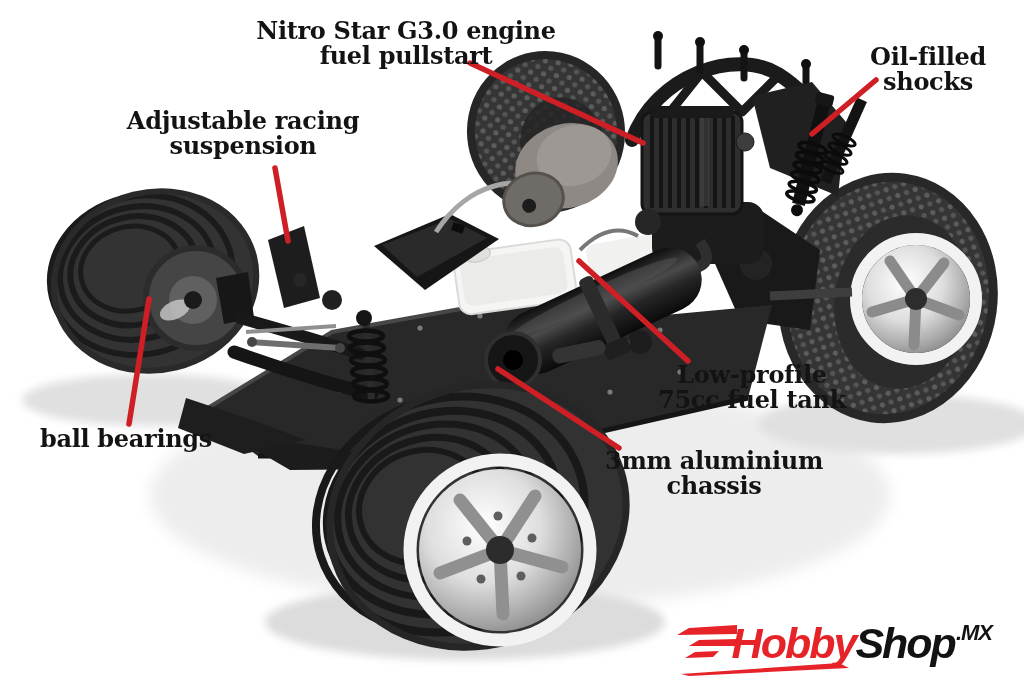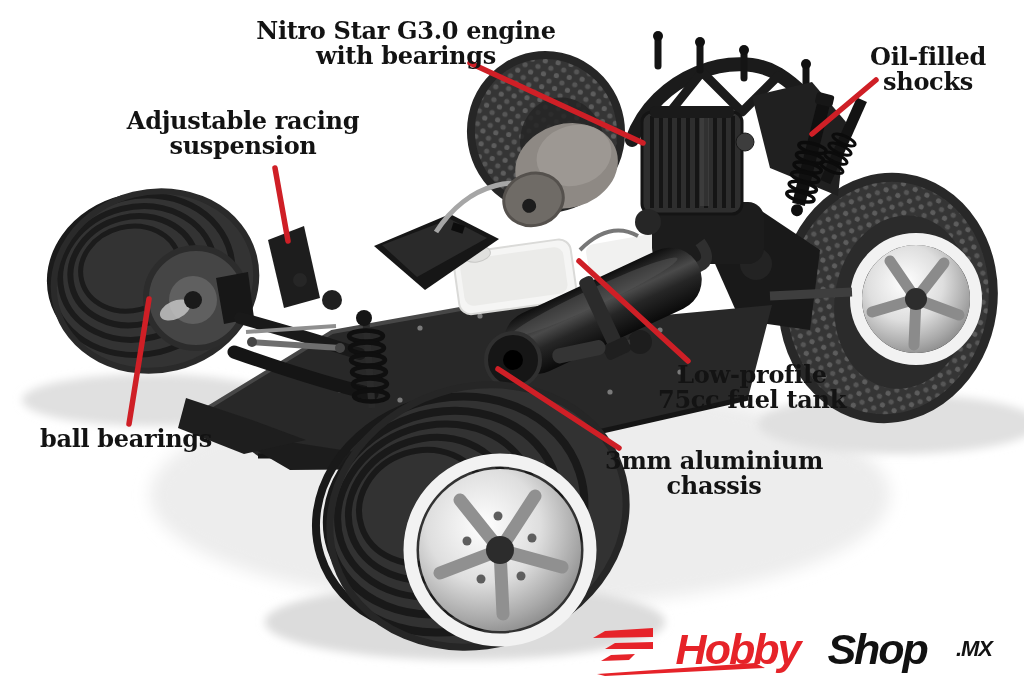--- a/index.html
+++ b/index.html
@@ -26,22 +26,22 @@
   .co-suspension{left:243px;top:108px;}
   .co-bearings{left:126px;top:426px;}
   .co-fuel{left:752px;top:362px;}
   .co-chassis{left:714px;top:448px;}
   
   .arrows{z-index:5;pointer-events:none;}
   .arrow{stroke:var(--arrow-red,#cf1f26);stroke-width:5.5;stroke-linecap:round;}
   
   .logo{
     position:absolute;right:16px;bottom:12px;height:54px;z-index:7;
-    display:flex;align-items:center;
-    font-family:"Liberation Sans",sans-serif;font-style:italic;font-weight:bold;gap:28px;
+    display:flex;align-items:flex-start;
+    font-family:"Liberation Sans",sans-serif;font-style:italic;font-weight:bold;
   }
   .logo-wing{margin-right:-5px;margin-bottom:7px;}
   .logo-hobby{font-size:43px;line-height:1;color:var(--logo-red);letter-spacing:-2px;position:relative;z-index:2;}
   .logo-shop{font-size:43px;line-height:1;color:#121212;letter-spacing:-2px;position:relative;z-index:2;}
   .logo-tld{font-size:22px;line-height:1;color:#121212;letter-spacing:-1px;margin:0 16px 1px 1px;position:relative;z-index:2;}
   .logo-underline{position:absolute;left:4px;bottom:0;z-index:1;}
 </style>
 </head>
 <body>
 
@@ -327,21 +327,21 @@
     <line class="arrow" x1="470" y1="63" x2="643" y2="143"></line>
     <line class="arrow" x1="876" y1="80" x2="812" y2="134"></line>
     <line class="arrow" x1="275" y1="168" x2="288" y2="241"></line>
     <line class="arrow" x1="129" y1="424" x2="149" y2="299"></line>
     <line class="arrow" x1="688" y1="361" x2="579" y2="261"></line>
     <line class="arrow" x1="619" y1="448" x2="498" y2="369"></line>
   </svg>
 
   <div class="callout co-engine">
     <span class="co-line">Nitro Star G3.0 engine</span>
-    <span class="co-line">with bearings</span>
+    <span class="co-line">fuel pullstart</span>
   </div>
   <div class="callout co-shocks">
     <span class="co-line">Oil-filled</span>
     <span class="co-line">shocks</span>
   </div>
   <div class="callout co-suspension">
     <span class="co-line">Adjustable racing</span>
     <span class="co-line">suspension</span>
   </div>
   <div class="callout co-bearings">

